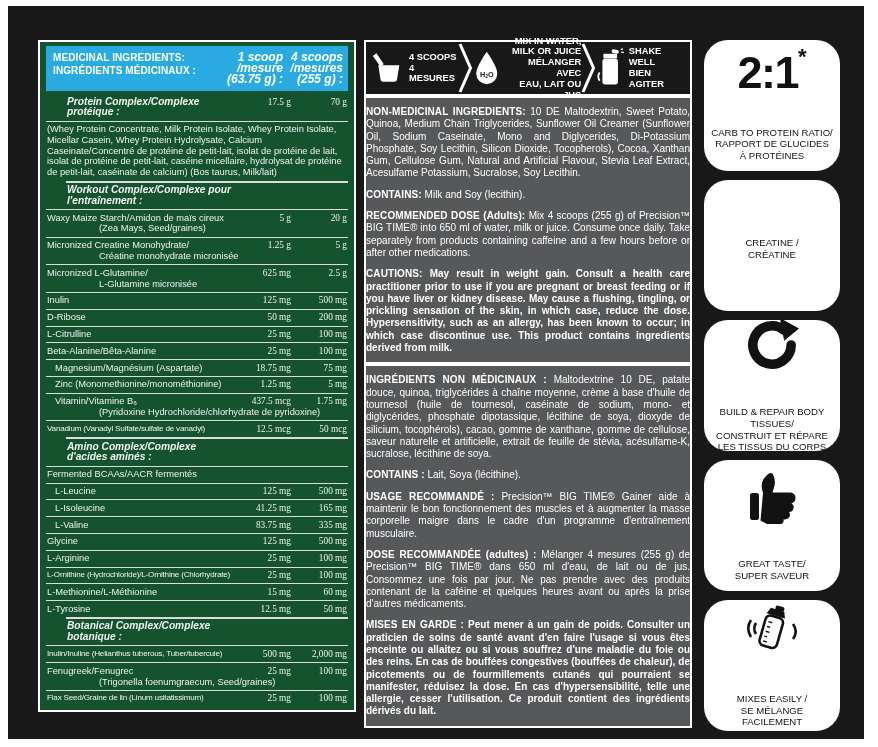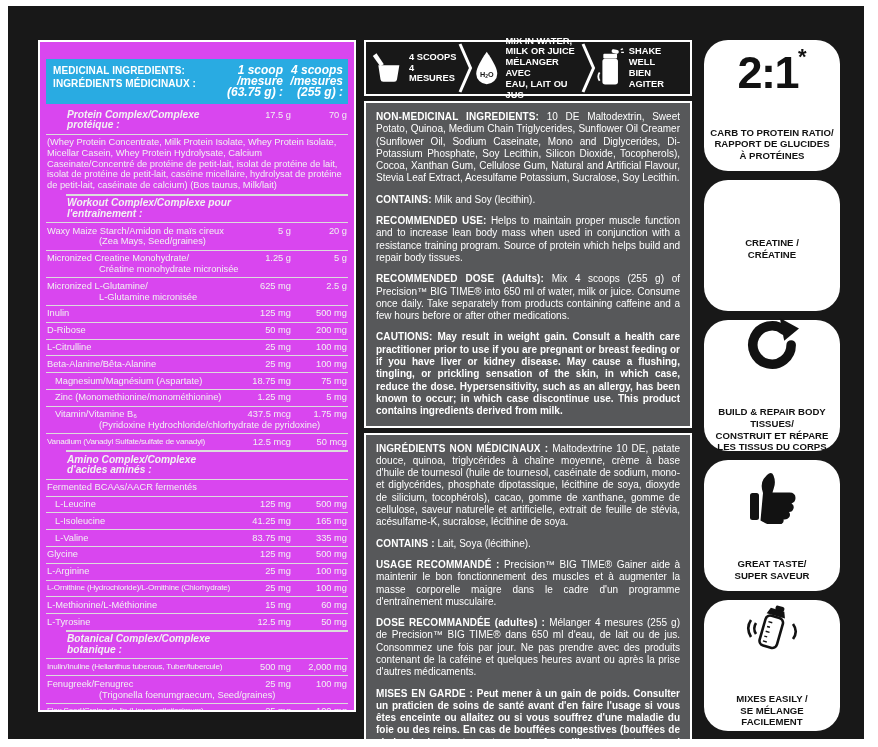--- a/index.html
+++ b/index.html
@@ -3,61 +3,61 @@
 <meta charset="utf-8">
 <style>
   * { margin:0; padding:0; box-sizing:border-box; }
   body { width:878px; height:747px; background:#fff; font-family:"Liberation Sans","DejaVu Sans",sans-serif; }
   .page { position:relative; width:878px; height:747px; background:#ffffff; overflow:hidden; }
   .label { position:absolute; left:8px; top:6px; width:856px; height:733px; background:#181818;
            display:flex; padding:34px 0 0 30px; overflow:hidden; }
 
   
   .col-left { width:318px; flex:0 0 auto; }
-  .med-table { width:318px; height:672px; border:2px solid #fff; background:#d946ef;
-               padding:17px 6px; color:#f2f2f2; overflow:hidden; }
+  .med-table { width:318px; height:672px; border:2px solid #fff; background:#14532d;
+               padding:4px 6px; color:#f2f2f2; overflow:hidden; }
   .med-header { background:var(--accent,#29abe2); display:flex; align-items:flex-start;
                 padding:6px 5px 6px 7px; font-weight:bold; color:#fff; margin-bottom:3px; }
   .mh-title { flex:1; font-size:10px; line-height:12.5px; letter-spacing:0.1px; }
   .mh-col { width:60px; text-align:right; font-size:12px; line-height:11px; white-space:pre-line;font-style:italic; }
 
   .trow { display:grid; grid-template-columns:1fr 52px 56px; padding:2.5px 1px; border-top:1px solid #dcdcdc; }
   .trow:first-child { border-top:none; }
   .trow.section { border-top-width:2px;margin-left:20px; }
   .tname { font-size:9.3px; line-height:10.8px; padding-right:2px; }
   .tname.tight { font-size:8.1px; letter-spacing:-0.2px; }
-  .tval { font-size:9.3px; line-height:10.8px; text-align:right; white-space:nowrap; }
+  .tval { font-size:9.3px; line-height:10.8px; text-align:right; white-space:nowrap;font-family:Liberation Serif, serif; }
   .section .tname { font-style:italic; font-weight:bold; font-size:10.2px; }
   .section .tval { font-size:9.3px; }
   .note .tname, .subhead .tname { grid-column:1 / -1; }
   .indent .tname { padding-left:8px; }
   .tsub { grid-column:1 / -1; font-size:9.3px; line-height:10.8px; padding-left:8px;margin-left:44px; }
 
   
   .col-mid { width:328px; flex:0 0 auto; margin-left:8px; display:flex; flex-direction:column; }
   .icon-bar { height:56px; border:2px solid #fff; background:#181818; color:#fff;
               display:flex; align-items:center; justify-content:space-between; padding:0 5px; }
   .ibseg { display:flex; align-items:center; gap:5px; font-weight:bold; font-size:9.3px;
            line-height:10.8px; white-space:pre-line; }
   .ibseg .ibtext { text-align:left; }
-  .ibseg.center .ibtext { text-align:left; }
+  .ibseg.center .ibtext { text-align:right; }
   .ibchev { flex:0 0 auto; }
 
-  .graybox { background:var(--graybox,#57585a); border:2px solid #fff; color:#fff; padding:8px 10px; margin-top:5px; }
+  .graybox { background:var(--graybox,#57585a); border:2px solid #fff; color:#fff; padding:8px 0; }
   .gpara { font-size:10px; line-height:12.3px; text-align:justify; margin-bottom:9px; }
   .gpara:last-child { margin-bottom:0;font-weight:bold; }
   .gpara b { letter-spacing:0.1px; }
 
   
   .col-right { width:136px; flex:0 0 auto; margin-left:12px; display:flex; flex-direction:column; gap:9px; }
   .badge { background:#fff; color:#121212; border-radius:24px; height:131px; flex:0 0 auto;
            display:flex; flex-direction:column; align-items:center; justify-content:center; text-align:center; padding:4px;gap:26px; }
   .badge-big { font-size:45px; font-weight:800; letter-spacing:-1.5px; line-height:1; }
   .badge-sup { font-size:22px; font-weight:800; vertical-align:top; position:relative; top:-4px; letter-spacing:0; }
-  .badge-caption { font-size:9.6px; font-weight:bold; line-height:11.6px; white-space:pre-line; margin-top:6px; }
+  .badge-caption { font-size:9.6px; font-weight:normal; line-height:11.6px; white-space:pre-line; margin-top:6px; }
   .badge-icn { margin-bottom:2px; line-height:0; }
 </style>
 </head>
 <body>
 
 <div class="page">
   <div class="label">
 
     <div class="col-left">
       <div class="med-table">
@@ -244,21 +244,20 @@
               <rect x="8" y="5.5" width="15" height="5" rx="1" fill="#fff"></rect>
               <rect x="17" y="1" width="8" height="4" rx="2" fill="#fff" transform="rotate(12 21 3)"></rect>
               <path d="M4 26 q-3 4 0 9" stroke="#fff" fill="none" stroke-width="2"></path>
               <path d="M27 1 l2.5 -1 M27.5 4 l3 0" stroke="#fff" stroke-width="1.4"></path>
             </svg><span class="ibtext">SHAKE WELL
 BIEN AGITER</span></div>
         </div>
       <div class="graybox">
           <p class="gpara"><b>NON-MEDICINAL INGREDIENTS: </b>10 DE Maltodextrin, Sweet Potato, Quinoa, Medium Chain Triglycerides, Sunflower Oil Creamer (Sunflower Oil, Sodium Caseinate, Mono and Diglycerides, Di-Potassium Phosphate, Soy Lecithin, Silicon Dioxide, Tocopherols), Cocoa, Xanthan Gum, Cellulose Gum, Natural and Artificial Flavour, Stevia Leaf Extract, Acesulfame Potassium, Sucralose, Soy Lecithin.</p>
           <p class="gpara"><b>CONTAINS: </b>Milk and Soy (lecithin).</p>
-          <p class="gpara"><b>RECOMMENDED USE: </b>Helps to maintain proper muscle function and to increase lean body mass when used in conjunction with a resistance training program. Source of protein which helps build and repair body tissues.</p>
           <p class="gpara"><b>RECOMMENDED DOSE (Adults): </b>Mix 4 scoops (255 g) of Precision™ BIG TIME® into 650 ml of water, milk or juice. Consume once daily. Take separately from products containing caffeine and a few hours before or after other medications.</p>
           <p class="gpara"><b>CAUTIONS: </b>May result in weight gain. Consult a health care practitioner prior to use if you are pregnant or breast feeding or if you have liver or kidney disease. May cause a flushing, tingling, or prickling sensation of the skin, in which case, reduce the dose. Hypersensitivity, such as an allergy, has been known to occur; in which case discontinue use. This product contains ingredients derived from milk.</p>
         </div>
       <div class="graybox">
           <p class="gpara"><b>INGRÉDIENTS NON MÉDICINAUX : </b>Maltodextrine 10 DE, patate douce, quinoa, triglycérides à chaîne moyenne, crème à base d'huile de tournesol (huile de tournesol, caséinate de sodium, mono- et diglycérides, phosphate dipotassique, lécithine de soya, dioxyde de silicium, tocophérols), cacao, gomme de xanthane, gomme de cellulose, saveur naturelle et artificielle, extrait de feuille de stévia, acésulfame-K, sucralose, lécithine de soya.</p>
           <p class="gpara"><b>CONTAINS : </b>Lait, Soya (lécithine).</p>
           <p class="gpara"><b>USAGE RECOMMANDÉ : </b>Precision™ BIG TIME® Gainer aide à maintenir le bon fonctionnement des muscles et à augmenter la masse corporelle maigre dans le cadre d'un programme d'entraînement musculaire.</p>
           <p class="gpara"><b>DOSE RECOMMANDÉE (adultes) : </b>Mélanger 4 mesures (255 g) de Precision™ BIG TIME® dans 650 ml d'eau, de lait ou de jus. Consommez une fois par jour. Ne pas prendre avec des produits contenant de la caféine et quelques heures avant ou après la prise d'autres médicaments.</p>
           <p class="gpara"><b>MISES EN GARDE : </b>Peut mener à un gain de poids. Consulter un praticien de soins de santé avant d'en faire l'usage si vous êtes enceinte ou allaitez ou si vous souffrez d'une maladie du foie ou des reins. En cas de bouffées congestives (bouffées de chaleur), de picotements ou de fourmillements cutanés qui pourraient se manifester, réduisez la dose. En cas d'hypersensibilité, telle une allergie, cesser l'utilisation. Ce produit contient des ingrédients dérivés du lait.</p>
         </div>

